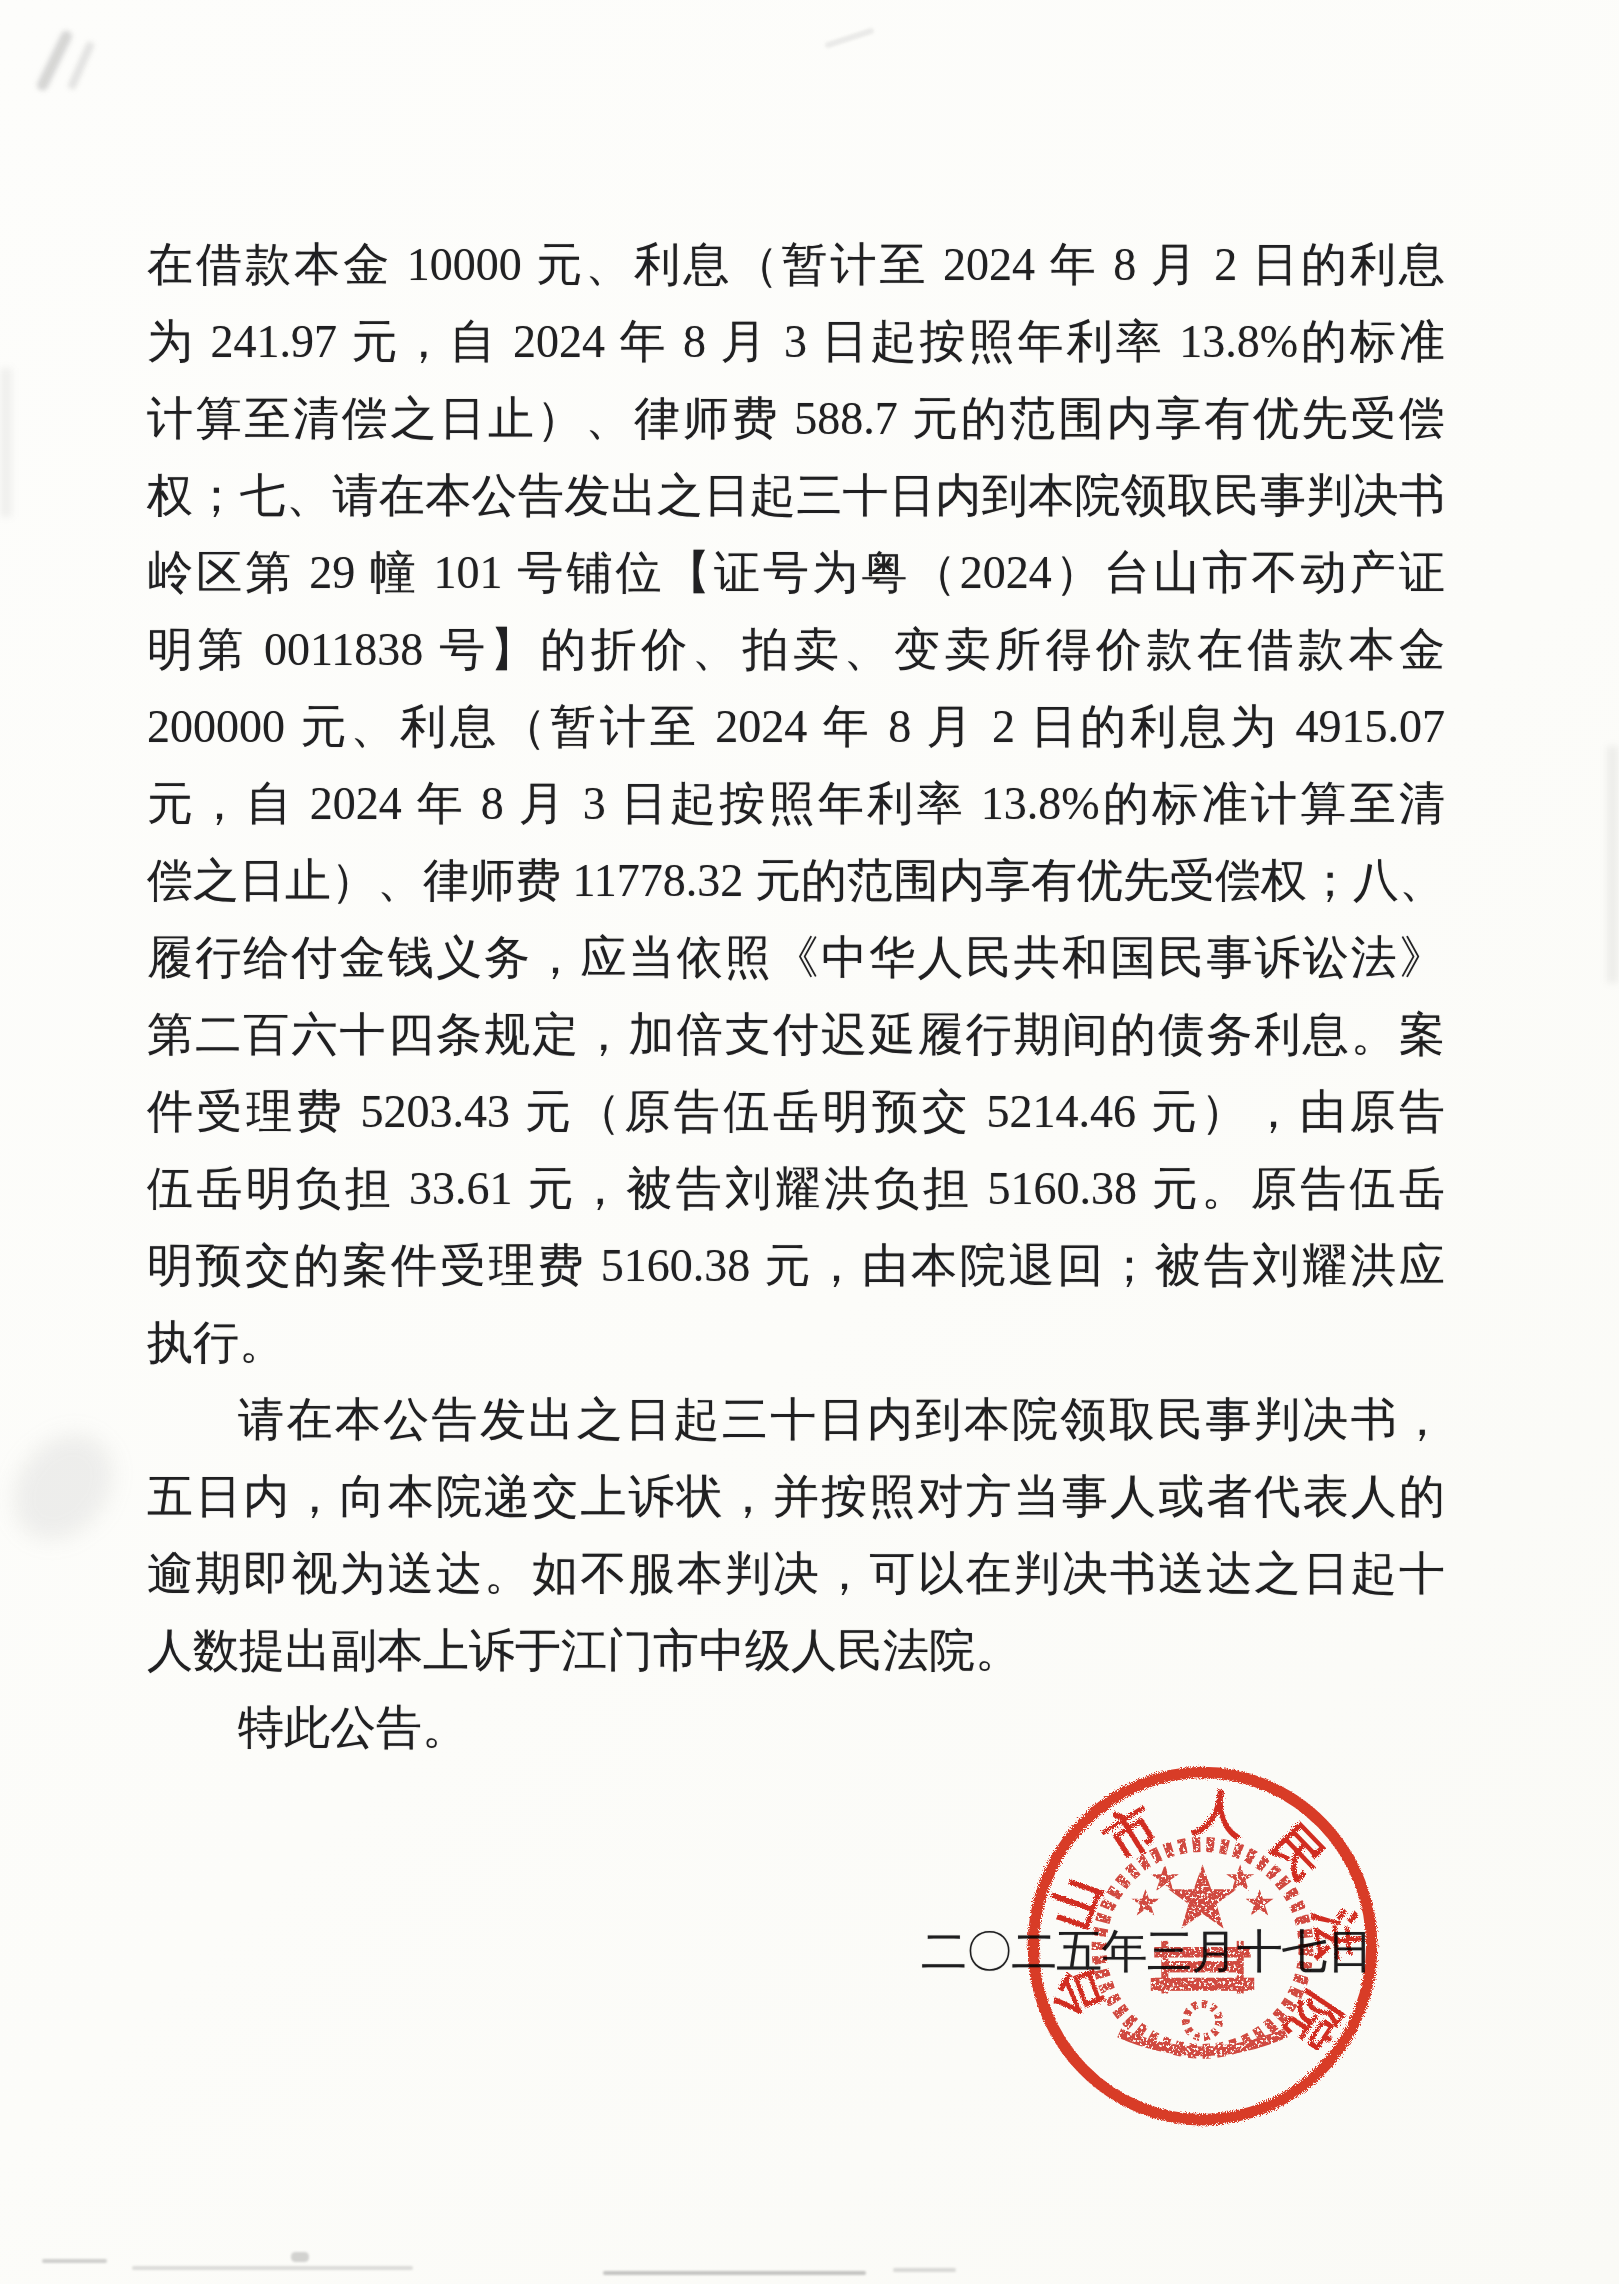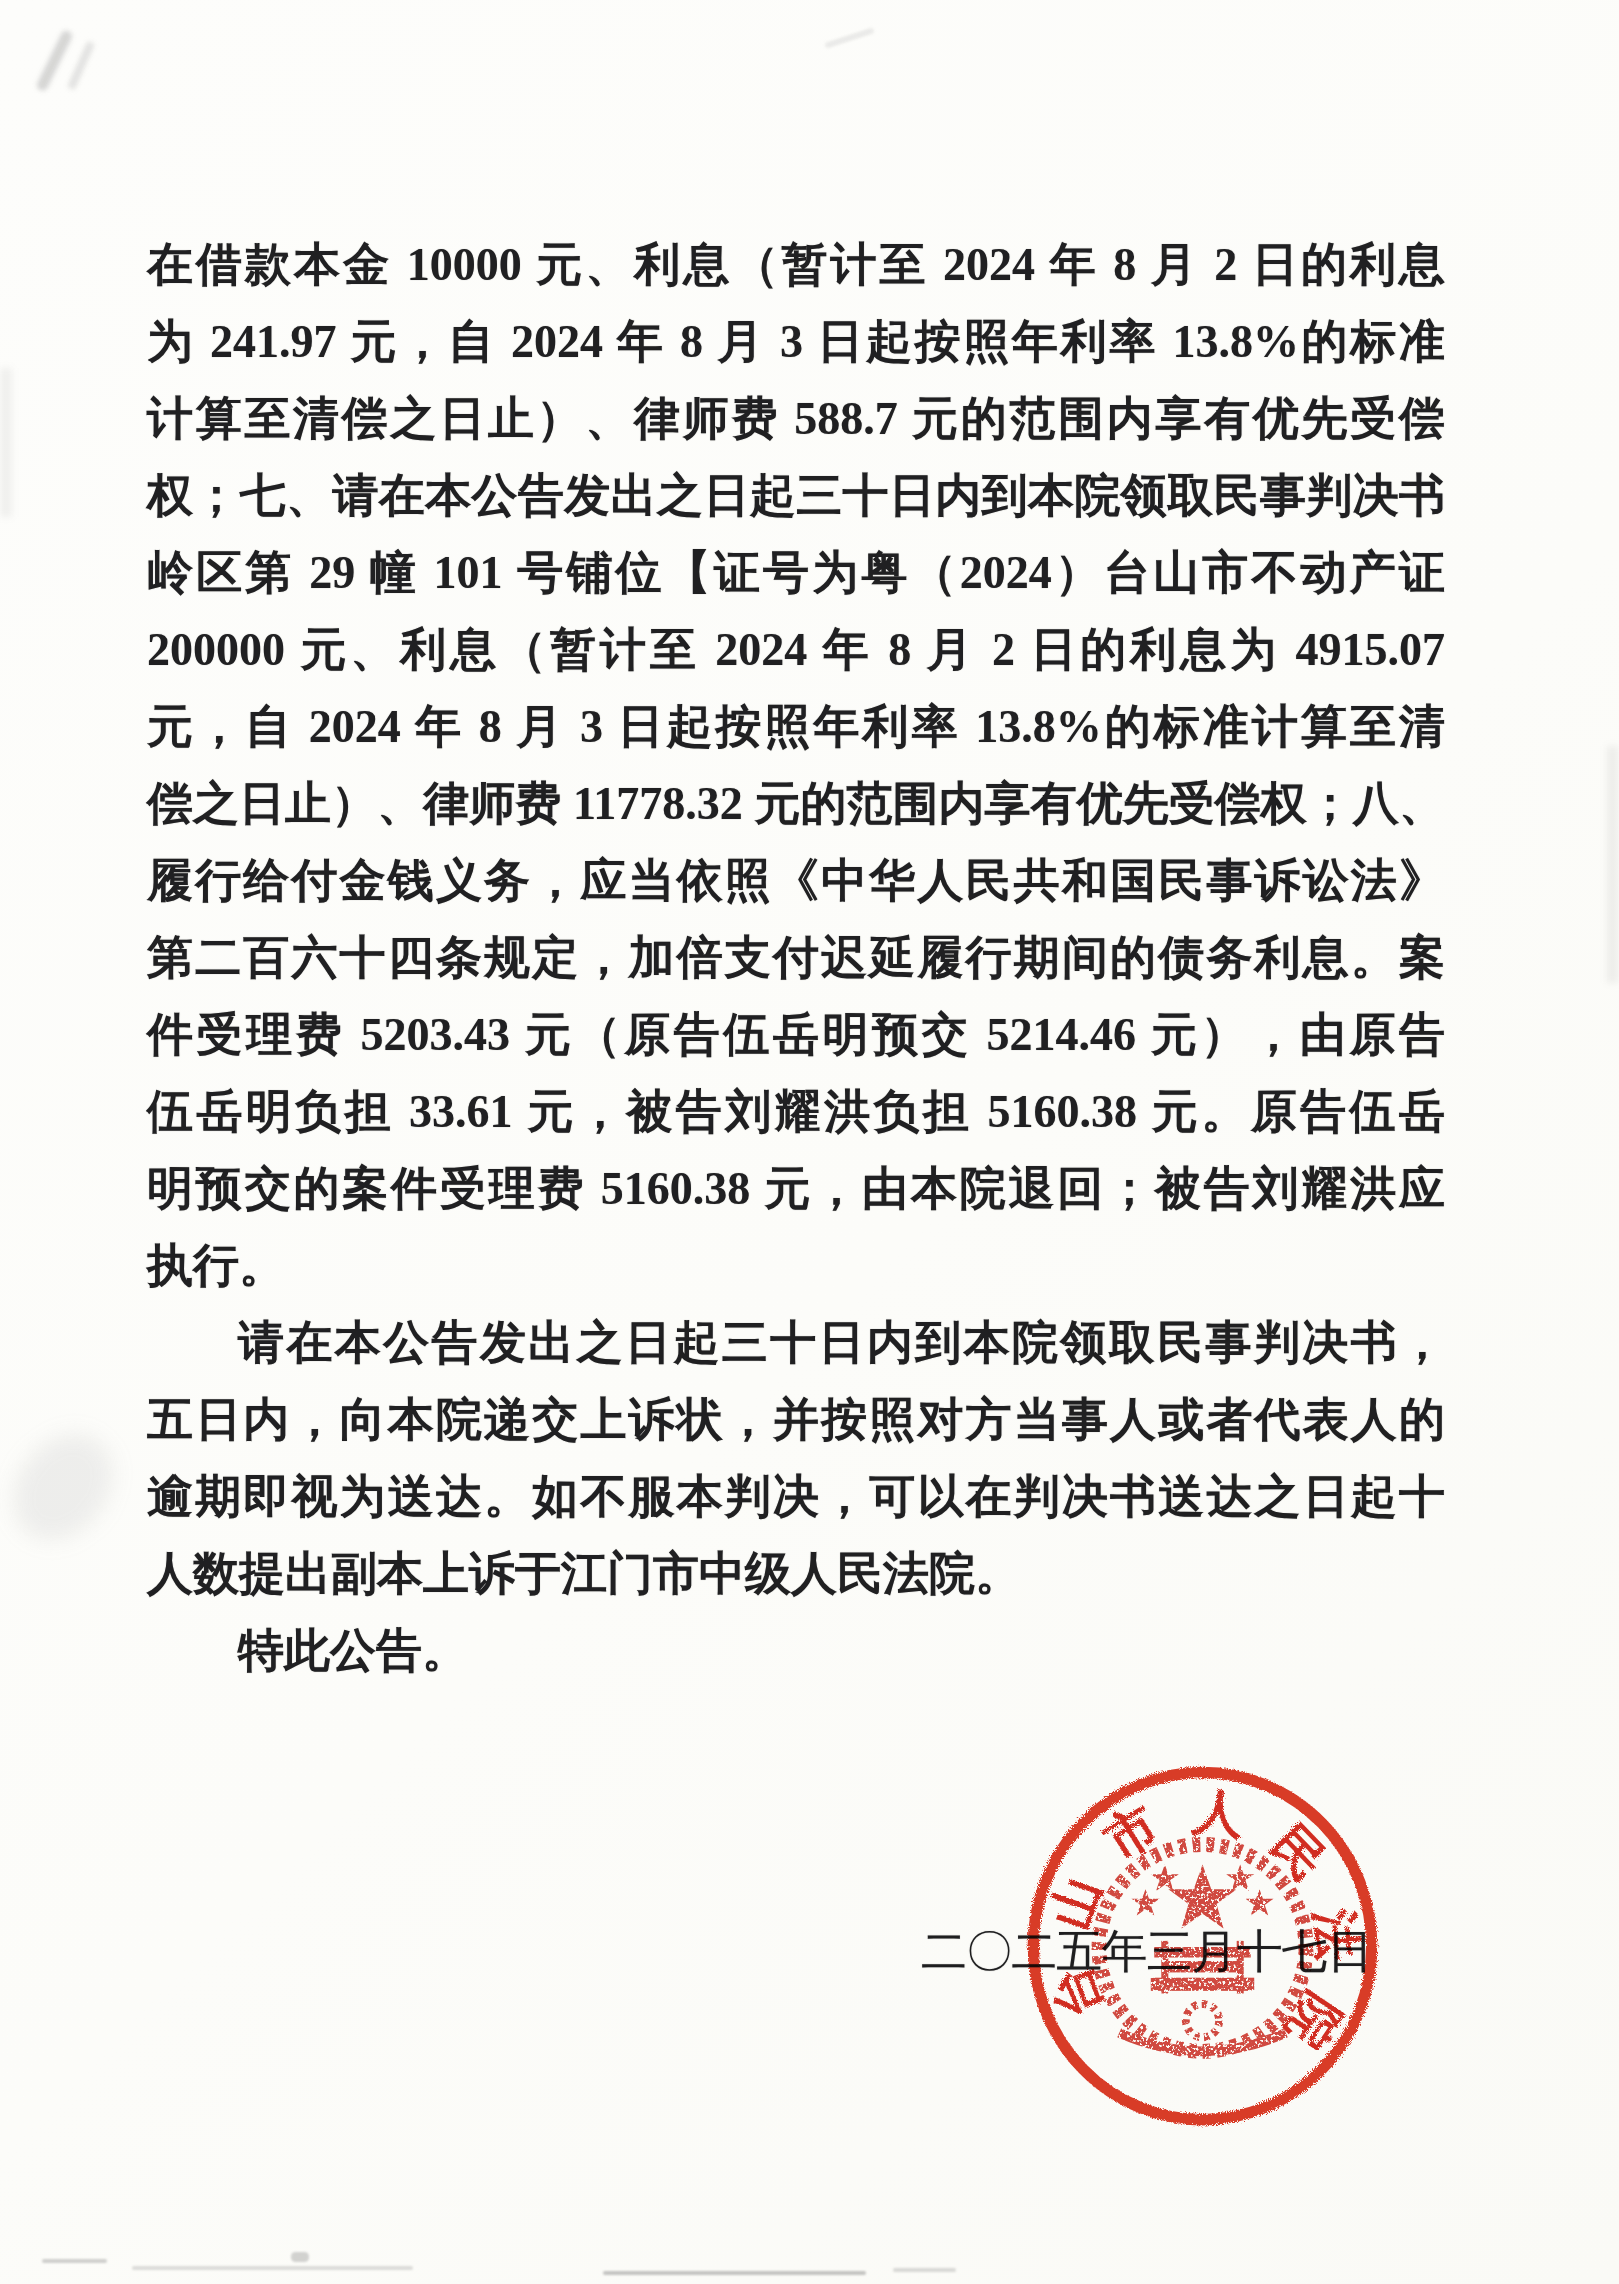--- a/index.html
+++ b/index.html
@@ -22,21 +22,21 @@
   .sm-b3{left:291px;top:2252px;width:17.5px;height:9.6px;background:rgba(80,80,80,.24);filter:blur(0.9px);border-radius:4.4px;}
   .sm-b4{left:603px;top:2271px;width:263px;height:4.4px;background:rgba(70,70,70,.30);filter:blur(0.9px);border-radius:2.6px;}
   .sm-b5{left:893px;top:2268px;width:63px;height:3.5px;background:rgba(80,80,80,.20);filter:blur(0.9px);border-radius:2.6px;}
   
   .doc-body{
     position:absolute;left:147px;top:226px;width:1298px;z-index:3;
     font-size:46px;line-height:77px;color:#202022;
     text-shadow:0 0 1.1px rgba(30,30,30,.38);
     mix-blend-mode:multiply;
   }
-  .doc-body .line{min-height:77px;font-weight:bold;}
+  .doc-body .line{min-height:77px;}
   .doc-body .j{text-align:justify;text-align-last:justify;}
   .doc-body .ind{padding-left:91px;}
   .doc-date{
     position:absolute;left:147px;top:1913px;width:1298px;z-index:3;
     font-size:46px;line-height:77px;color:#1e1e20;
     text-align:right;padding-right:0;box-sizing:border-box;
     letter-spacing:-0.9px;
     text-shadow:0 0 1.1px rgba(30,30,30,.38);
     mix-blend-mode:multiply;
   }
@@ -109,20 +109,21 @@
       </g>
     </svg>
   </div>
 
   <div class="doc-body">
       <div class="line j">在借款本金 10000 元、利息（暂计至 2024 年 8 月 2 日的利息</div>
       <div class="line j">为 241.97 元，自 2024 年 8 月 3 日起按照年利率 13.8%的标准</div>
       <div class="line j">计算至清偿之日止）、律师费 588.7 元的范围内享有优先受偿</div>
       <div class="line j">权；七、请在本公告发出之日起三十日内到本院领取民事判决书</div>
       <div class="line j">岭区第 29 幢 101 号铺位【证号为粤（2024）台山市不动产证</div>
+      <div class="line j">明第 0011838 号】的折价、拍卖、变卖所得价款在借款本金</div>
       <div class="line j">200000 元、利息（暂计至 2024 年 8 月 2 日的利息为 4915.07</div>
       <div class="line j">元，自 2024 年 8 月 3 日起按照年利率 13.8%的标准计算至清</div>
       <div class="line j">偿之日止）、律师费 11778.32 元的范围内享有优先受偿权；八、</div>
       <div class="line j">履行给付金钱义务，应当依照《中华人民共和国民事诉讼法》</div>
       <div class="line j">第二百六十四条规定，加倍支付迟延履行期间的债务利息。案</div>
       <div class="line j">件受理费 5203.43 元（原告伍岳明预交 5214.46 元），由原告</div>
       <div class="line j">伍岳明负担 33.61 元，被告刘耀洪负担 5160.38 元。原告伍岳</div>
       <div class="line j">明预交的案件受理费 5160.38 元，由本院退回；被告刘耀洪应</div>
       <div class="line">执行。</div>
       <div class="line j ind">请在本公告发出之日起三十日内到本院领取民事判决书，</div>

